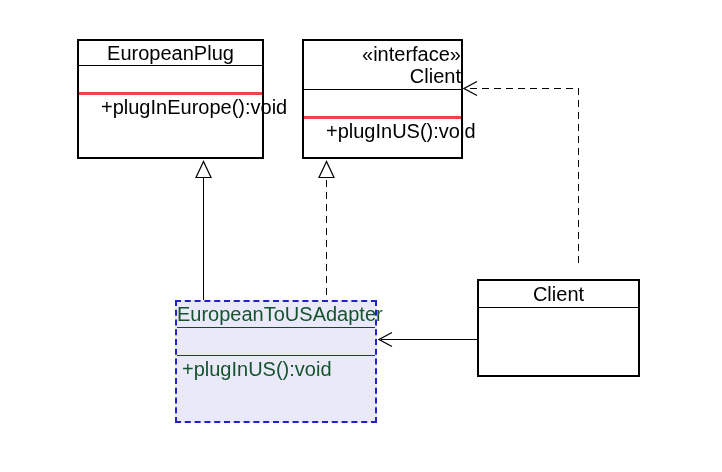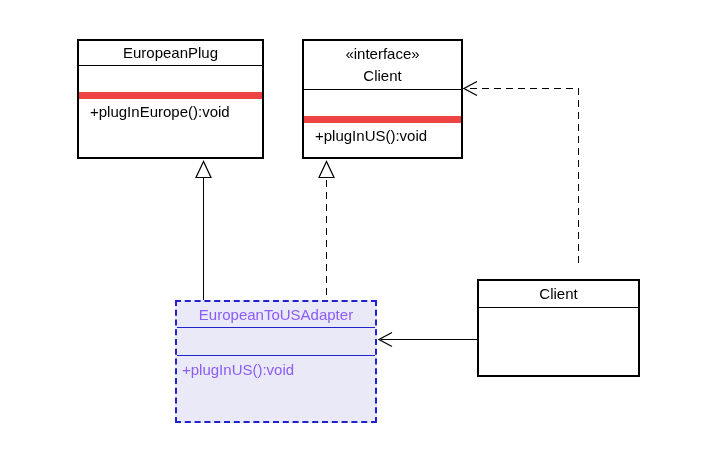--- a/index.html
+++ b/index.html
@@ -6,21 +6,21 @@
     margin: 0; padding: 0;
     background: #ffffff;
     width: 722px; height: 472px;
     overflow: hidden;
   }
   .canvas {
     position: relative;
     width: 722px; height: 472px;
     background: #ffffff;
     font-family: "Liberation Sans", sans-serif;
-    font-size: 15px;
+    font-size: 20px;
     color: #000000;
   }
   svg.edges {
     position: absolute; left: 0; top: 0;
     width: 722px; height: 472px;
     overflow: visible;
   }
   svg .edge-line { stroke: #000000; stroke-width: 1.3; fill: none; }
   svg .dashed { stroke-dasharray: 7 5; }
   svg .tri { fill: #ffffff; stroke: #000000; stroke-width: 1.2; }
@@ -32,40 +32,40 @@
     border: 2px solid #000000;
     box-sizing: border-box;
     display: flex; flex-direction: column;
   }
   #box-european-plug { left: 77px;  top: 39px;  width: 187px; height: 120px; }
   #box-us-plug       { left: 302px; top: 39px;  width: 161px; height: 120px; }
   #box-client        { left: 477px; top: 263px; width: 163px; height: 98px; margin-top: 16px; }
 
   .sec.name { text-align: center; white-space: nowrap; }
   #box-european-plug .sec.name { height: 24px; line-height: 24px; }
-  #box-us-plug .sec.name { height: 46px; line-height: 22px; padding-top: 2px; }
+  #box-us-plug .sec.name { height: 46px; line-height: 22px; padding-top: 2px; text-align: right; }
   #box-client .sec.name { height: 26px; line-height: 26px; }
 
   .sec.attrs { height: 26px; border-top: 1px solid #000000; }
-  .sec.methods { flex: 1; border-top: 7px solid #ef4444; padding: 3px 0 0 11px; }
+  .sec.methods { flex: 1; border-top: 3px solid #ef4444; padding: 3px 0 0 22px; }
   .sec.body { flex: 1; border-top: 1px solid #000000; }
   .method { line-height: 19px; white-space: nowrap; }
 
   
   #box-adapter {
     position: absolute;
     left: 175px; top: 300px; width: 202px; height: 123px;
     background: #9dc4ee;
     box-sizing: border-box;
   }
   .adapter-inner {
     position: absolute; left: 0; top: 0; right: 0; bottom: 0;
     border: 2px dashed #2222cc;
     background: #e9e9f8;
-    color: #8b5cf6;
+    color: #14532d;
     box-sizing: border-box;
     display: flex; flex-direction: column;
   }
   #box-adapter .sec.name { height: 25px; line-height: 25px; text-align: center; }
   #box-adapter .sec.attrs { height: 27px; border-top: 1px solid #2222cc; }
   #box-adapter .sec.methods { flex: 1; border-top: 1px solid #2222cc; padding: 4px 0 0 5px; }
 </style>
 </head>
 <body>
 

